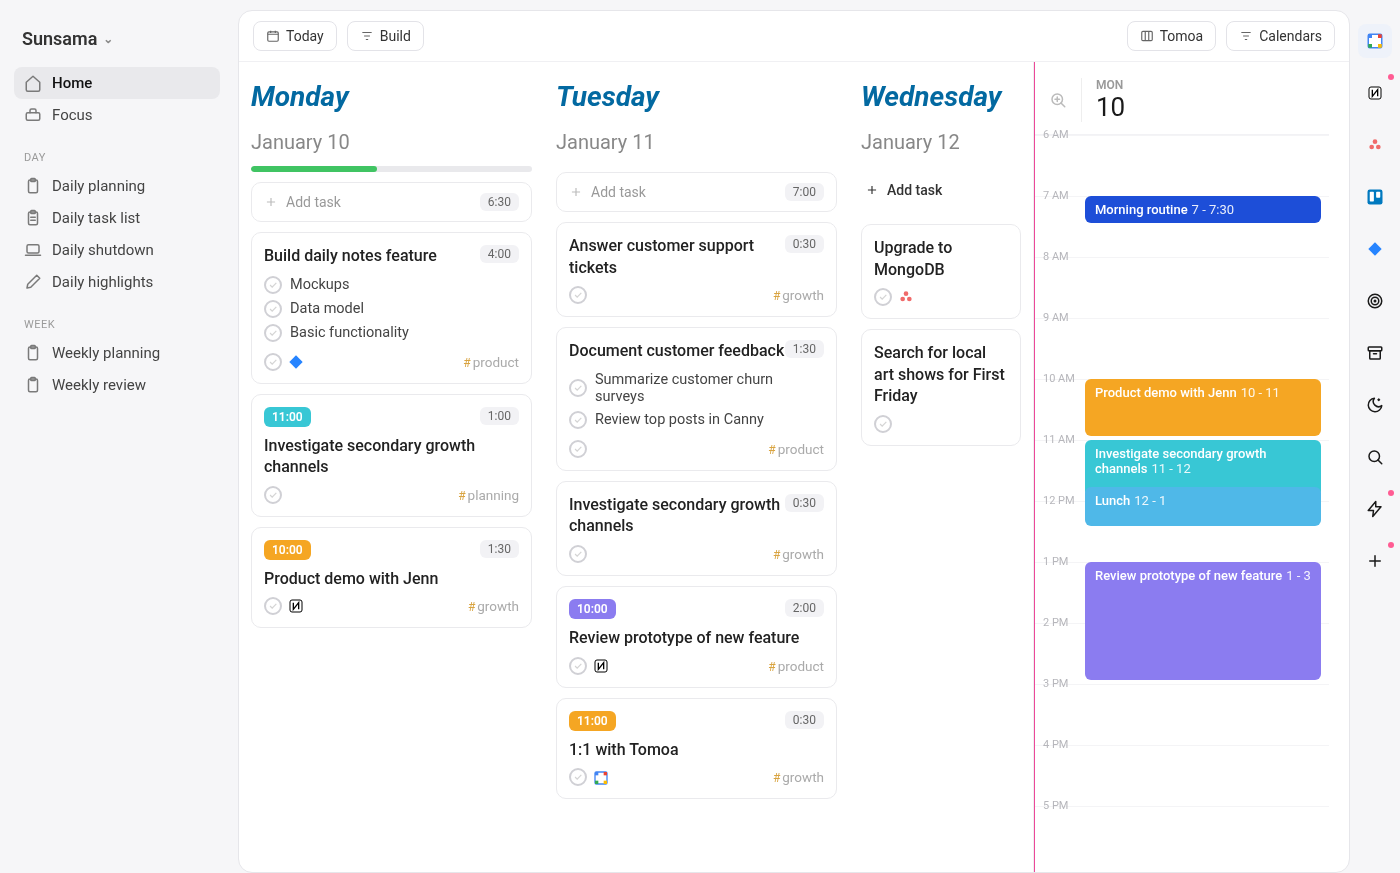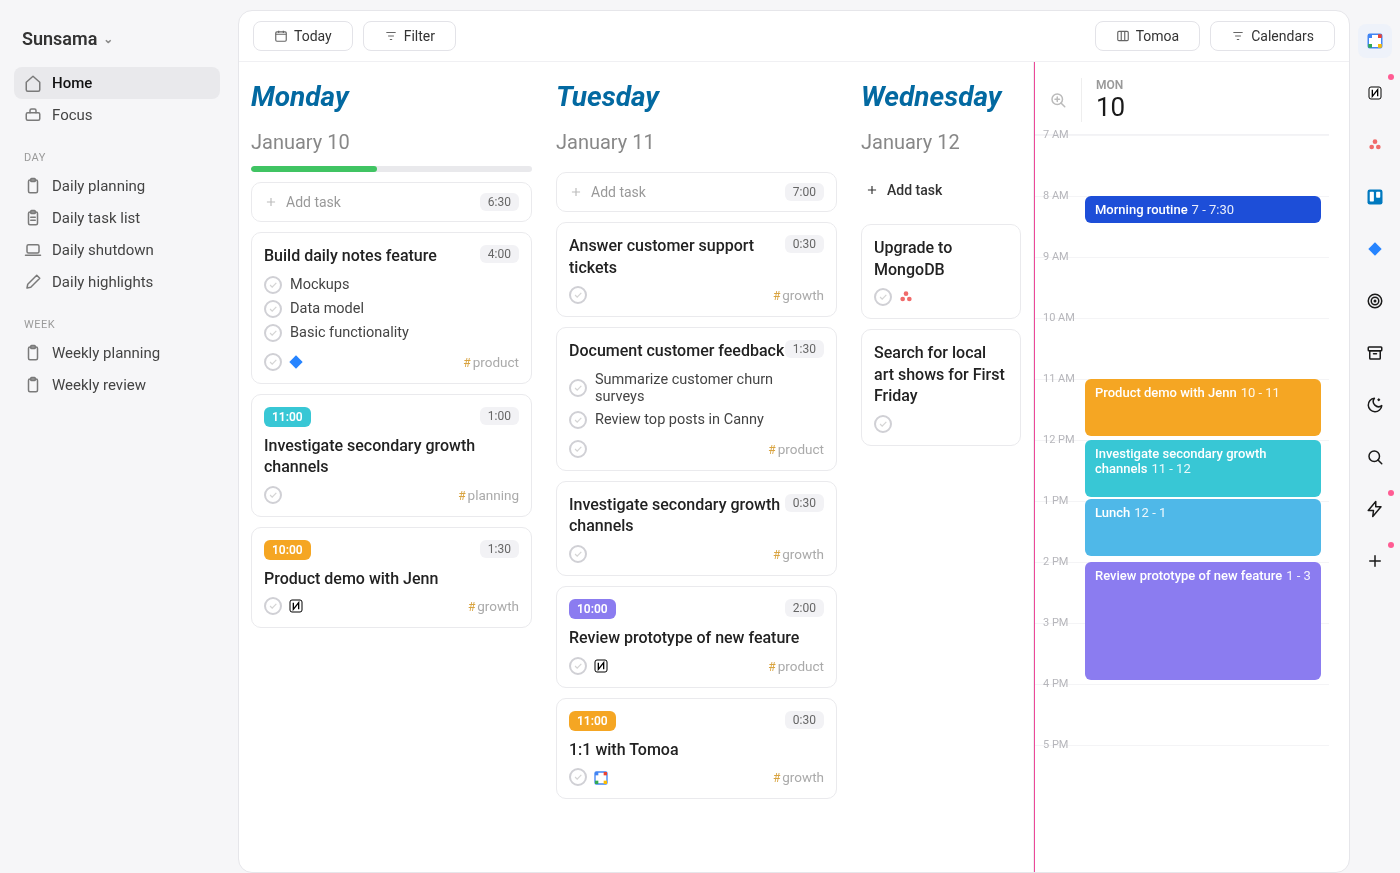--- a/index.html
+++ b/index.html
@@ -11,21 +11,21 @@
 .nav-item.active { background: #e9e9ec; font-weight: 500; color: #111; }
 .nav-section-label { font-size: 11px; letter-spacing: 0.5px; color: #9a9a9a; padding: 20px 10px 6px 10px; }
 .nav-icon { width: 18px; height: 18px; display: inline-flex; align-items: center; justify-content: center; color: #7a7a7a; }
 .main-wrap { flex: 1; display: flex; padding-top: 10px; min-width: 0; }
 .main-panel { flex: 1; background: #fff; border: 1px solid #e6e6ea; border-radius: 14px; margin-left: 8px; min-width: 0; display: flex; flex-direction: column; overflow: hidden; }
 .right-rail { width: 50px; padding-top: 14px; display: flex; flex-direction: column; align-items: center; gap: 18px; flex-shrink: 0; }
 .rail-btn { width: 34px; height: 34px; display: flex; align-items: center; justify-content: center; border-radius: 8px; cursor: pointer; position: relative; }
 .rail-btn.active { background: #eef2fa; }
 .rail-dot { position: absolute; top: -2px; right: -2px; width: 6px; height: 6px; background: #ff5c93; border-radius: 50%; }
 .toolbar { display: flex; align-items: center; padding: 10px 14px; gap: 10px; border-bottom: 1px solid #f0f0f3; }
-.btn { display: flex; align-items: center; gap: 6px; border: 1px solid #e3e3e8; background: #fff; padding: 6px 20px; border-radius: 8px; font-size: 14px; color: #333; cursor: pointer; }
+.btn { display: flex; align-items: center; gap: 6px; border: 1px solid #e3e3e8; background: #fff; padding: 6px 12px; border-radius: 8px; font-size: 14px; color: #333; cursor: pointer; }
 .toolbar .spacer { flex: 1; }
 .columns { display: flex; flex: 1; overflow: hidden; }
 .day-col { width: 305px; padding: 18px 12px; flex-shrink: 0; }
 .day-col.wed { width: 185px; border-right: 1px solid #eee; }
 .day-title { font-size: 28px; font-weight: 700; color: #0369a1; font-style: italic; }
 .day-date { font-size: 20px; color: #888; margin-top: 17px; }
 .progress { height: 6px; background: #e9e9ec; border-radius: 3px; margin-top: 12px; margin-bottom: 10px; overflow: hidden; }
 .progress-fill { height: 100%; background: #40c463; border-radius: 3px; }
 .add-task { border: 1px solid #eaeaed; border-radius: 10px; padding: 10px 12px; display: flex; align-items: center; justify-content: space-between; margin-bottom: 10px; cursor: pointer; background: #fff; }
 .add-task-left { display: flex; align-items: center; gap: 8px; color: #999; font-size: 14px; }
@@ -155,21 +155,21 @@
             </svg>
           </span>
         <span>Today</span>
       </button>
       <button class="btn">
         <span>
             <svg width="14" height="14" viewBox="0 0 24 24" fill="none" stroke="#666" stroke-width="2">
               <path d="M4 6h16M7 12h10M10 18h4"></path>
             </svg>
           </span>
-        <span>Filter</span>
+        <span>Build</span>
       </button>
       <div class="spacer"></div>
       <button class="btn">
         <span>
             <svg width="14" height="14" viewBox="0 0 24 24" fill="none" stroke="#666" stroke-width="2">
               <rect x="3" y="4" width="18" height="16" rx="2"></rect>
               <path d="M9 4v16M15 4v16"></path>
             </svg>
           </span>
         <span>Tomoa</span>
@@ -486,20 +486,23 @@
                 <path d="M11 8v6M8 11h6M21 21l-5-5"></path>
               </svg>
             </span>
   <div style="border-left:1px solid #eee;padding-left:14px">
     <div class="cal-dow">MON</div>
     <div class="cal-day">10</div>
   </div>
 </div>
           <div class="cal-grid">
             <div class="hour-row">
+              <span class="hour-label">6 AM</span>
+            </div>
+            <div class="hour-row">
               <span class="hour-label">7 AM</span>
             </div>
             <div class="hour-row">
               <span class="hour-label">8 AM</span>
             </div>
             <div class="hour-row">
               <span class="hour-label">9 AM</span>
             </div>
             <div class="hour-row">
               <span class="hour-label">10 AM</span>
@@ -521,21 +524,21 @@
             </div>
             <div class="hour-row">
               <span class="hour-label">4 PM</span>
             </div>
             <div class="hour-row">
               <span class="hour-label">5 PM</span>
             </div>
             <div class="event" style="top:61px;height:26.5px;background:#1d4ed8"><span>Morning routine</span><span class="etime">7 - 7:30</span></div>
             <div class="event" style="top:244px;height:57px;background:#f5a623"><span>Product demo with Jenn</span><span class="etime">10 - 11</span></div>
             <div class="event" style="top:305px;height:57px;background:#38c7d5"><span>Investigate secondary growth channels</span><span class="etime">11 - 12</span></div>
-            <div class="event" style="top:364px;height:57px;background:#4fb8e8"><span>Lunch</span><span class="etime">12 - 1</span></div>
+            <div class="event" style="top:352px;height:39px;background:#4fb8e8"><span>Lunch</span><span class="etime">12 - 1</span></div>
             <div class="event" style="top:427px;height:118px;background:#8b7cf0"><span>Review prototype of new feature</span><span class="etime">1 - 3</span></div>
           </div>
         </div>
       </div>
   </div>
   <div class="right-rail" id="rail">
       <div class="rail-btn active">
         <span>
           <svg width="18" height="18" viewBox="0 0 24 24">
             <rect x="3" y="3" width="18" height="18" rx="2" fill="#fff" stroke="#4285f4" stroke-width="2"></rect>

